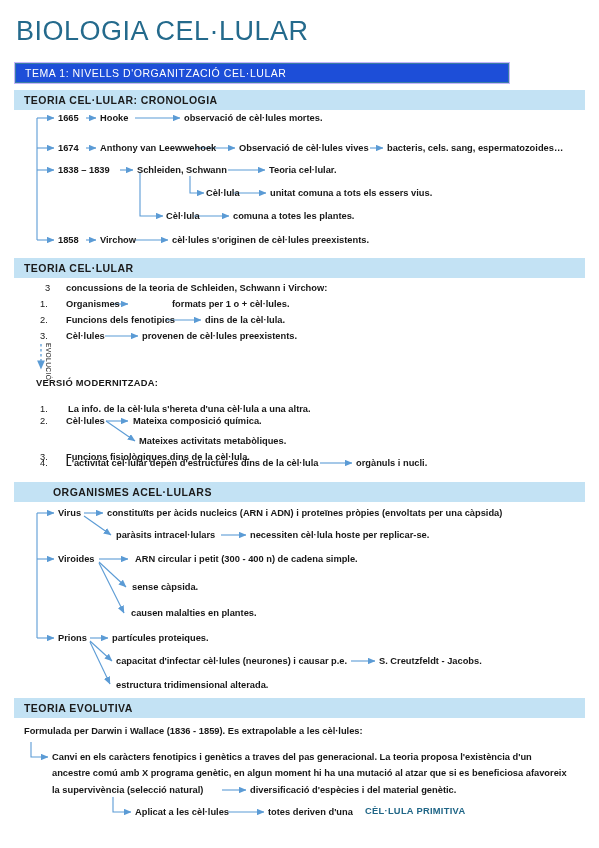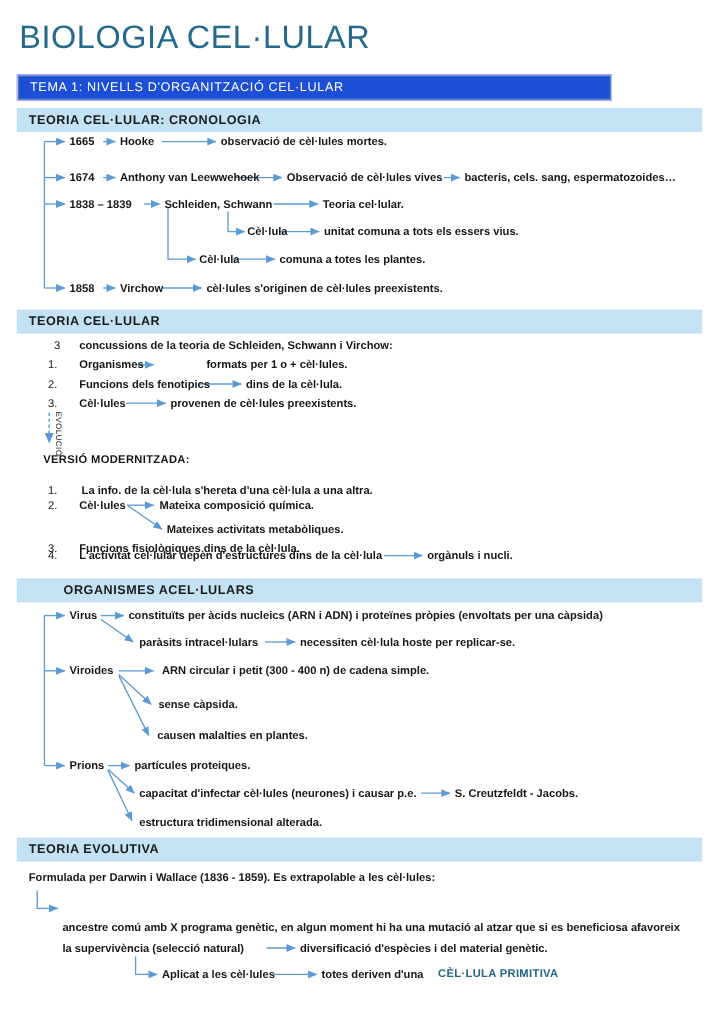--- a/index.html
+++ b/index.html
@@ -218,20 +218,21 @@
   <div class="t" style="left:131px;top:608px;">causen malalties en plantes.</div>
 
   <div class="t" style="left:58px;top:633px;">Prions</div>
   <div class="t" style="left:112px;top:633px;">partícules proteiques.</div>
   <div class="t" style="left:116px;top:656px;">capacitat d'infectar cèl·lules (neurones) i causar p.e.</div>
   <div class="t" style="left:379px;top:656px;">S. Creutzfeldt - Jacobs.</div>
   <div class="t" style="left:116px;top:680px;">estructura tridimensional alterada.</div>
 
   <div class="t" style="left:24px;top:726px;">Formulada per Darwin i Wallace (1836 - 1859). Es extrapolable a les cèl·lules:</div>
 
+  <div class="t" style="left:52px;top:752px;">Canvi en els caràcters fenotipics i genètics a traves del pas generacional. La teoria proposa l'existència d'un</div>
   <div class="t" style="left:52px;top:768px;">ancestre comú amb X programa genètic, en algun moment hi ha una mutació al atzar que si es beneficiosa afavoreix</div>
   <div class="t" style="left:52px;top:785px;">la supervivència (selecció natural)</div>
   <div class="t" style="left:250px;top:785px;">diversificació d'espècies i del material genètic.</div>
 
   <div class="t" style="left:135px;top:807px;">Aplicat a les cèl·lules</div>
   <div class="t" style="left:268px;top:807px;text-align:right;">totes deriven d'una</div>
   <div class="t accent-bold" style="left:365px;top:806px;letter-spacing:.3px;">CÈL·LULA PRIMITIVA</div>
 
 </div>
 

